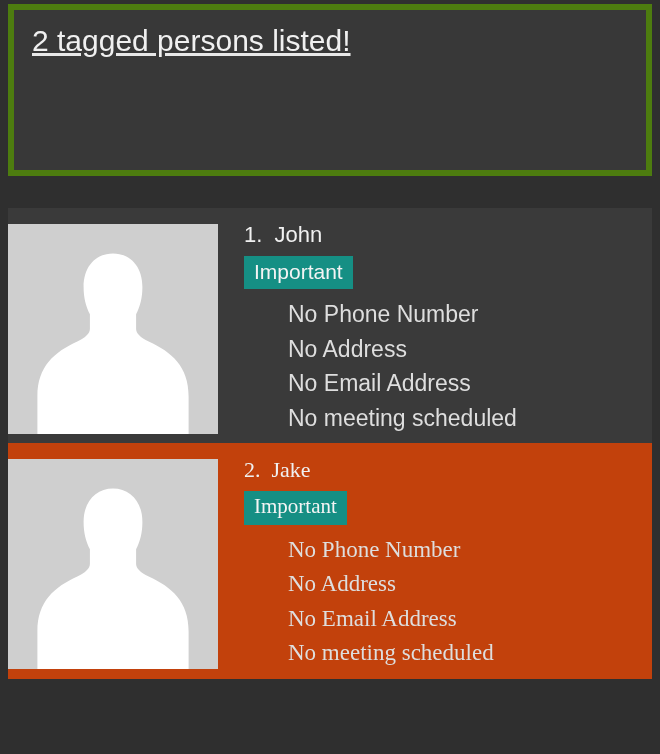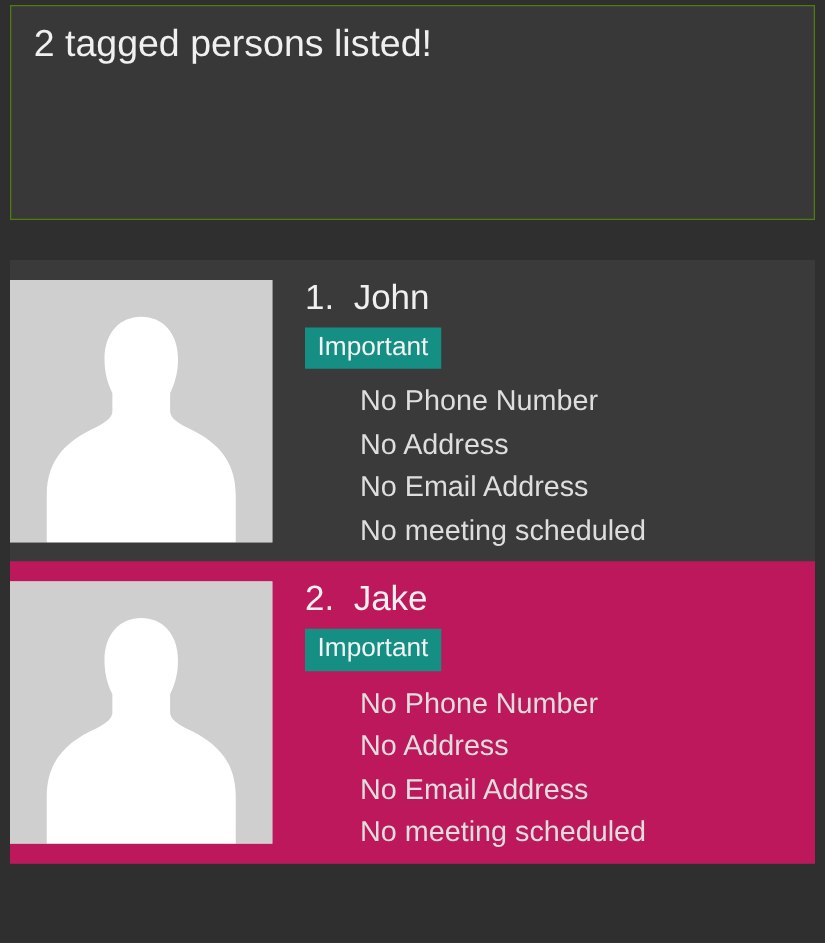--- a/index.html
+++ b/index.html
@@ -6,41 +6,42 @@
     body {
       width: 660px;
       height: 754px;
       background: #2f2f2f;
       font-family: "Segoe UI", Arial, sans-serif;
       color: #e8e8e8;
       overflow: hidden;
     }
     .banner {
       margin: 4px 8px 0 8px;
-      border: 1px solid #4d7c0f;
+      border: 6px solid #4d7c0f;
       background: #383838;
       height: 172px;
       padding: 14px 18px;
+      text-decoration: underline;
     }
     .banner-title {
       font-size: 30px;
       font-weight: 400;
       color: #f0f0f0;
     }
     .list-container {
       margin: 32px 8px 0 8px;
       background: #3a3a3a;
     }
     .person-row {
       display: flex;
       align-items: flex-start;
       padding-bottom: 8px;
     }
     .person-row.row-0 { background: #3a3a3a; }
-    .person-row.row-1 { background: #be185d; }
+    .person-row.row-1 { background: #c2410c; font-family: Liberation Serif, serif; }
     .avatar-wrap {
       width: 210px;
       height: 210px;
       margin: 16px 0 0 0;
       flex-shrink: 0;
       background: #cfcfcf;
       display: flex;
       align-items: flex-end;
       justify-content: center;
       overflow: hidden;
@@ -48,21 +49,21 @@
     .avatar-wrap svg {
       width: 100%;
       height: 100%;
       display: block;
     }
     .person-info {
       padding: 14px 18px 0 26px;
       flex: 1;
     }
     .person-heading {
-      font-size: 28px;
+      font-size: 22px;
       font-weight: 400;
       color: #f0f0f0;
       margin-bottom: 8px;
     }
     .tag-row {
       display: flex;
       gap: 10px;
       margin-bottom: 8px;
     }
     .tag-badge {

